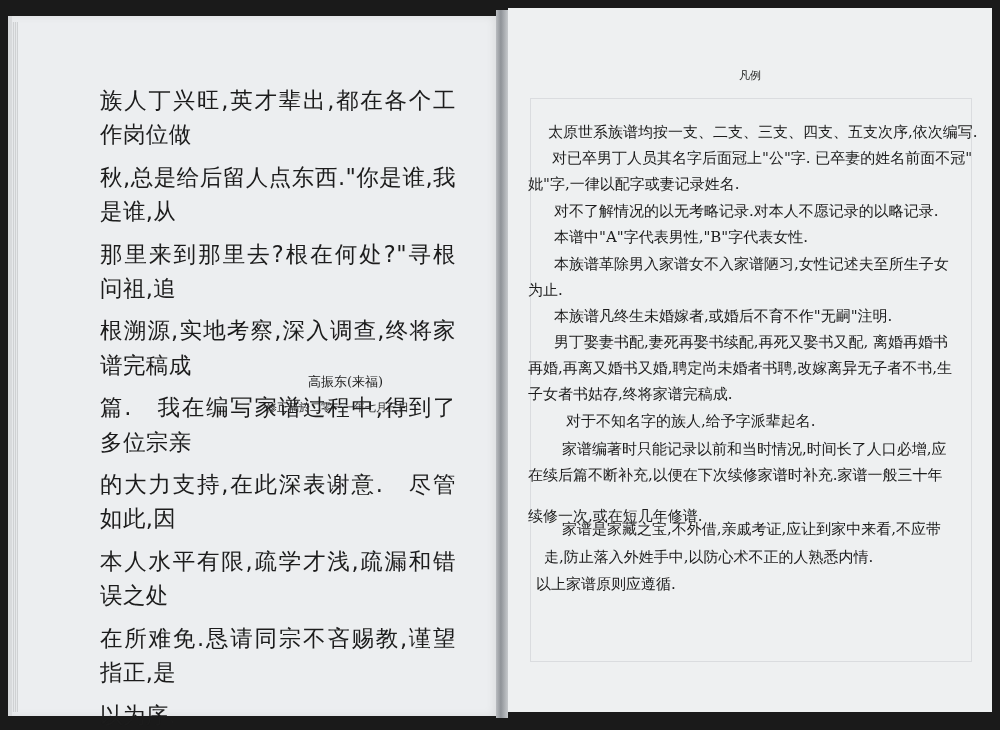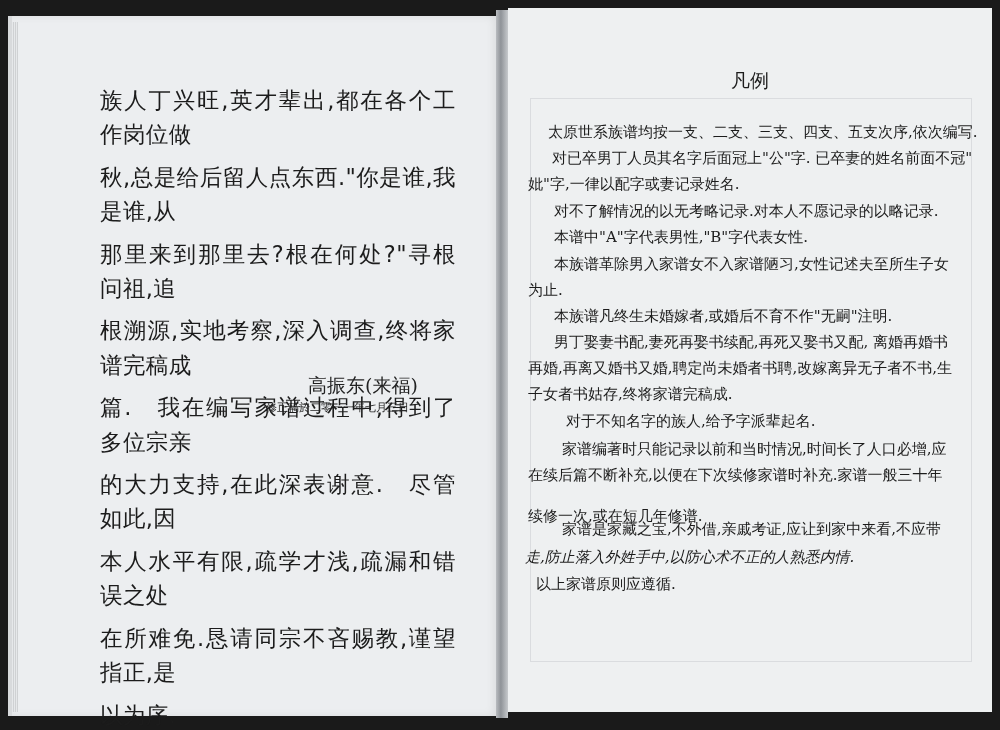--- a/index.html
+++ b/index.html
@@ -29,25 +29,25 @@
   .ghost-frame {
     position:absolute; left:530px; top:98px; width:440px; height:562px;
     border:1px solid rgba(180,184,188,0.35);
   }
   .left-text {
     position:absolute; left:92px; top:75px; width:372px;
     font-size:22.5px; line-height:34.4px; color:#1c1c1c; letter-spacing:0.4px;
     font-family: "DejaVu Sans", "Liberation Sans", sans-serif;
   }
   .left-text p { margin:8px; text-align:justify; }
-  .sig-name { position:absolute; left:308px; top:373px; font-size:19px; color:#222; }
+  .sig-name { position:absolute; left:308px; top:373px; font-size:13px; color:#222; }
   .sig-date { position:absolute; left:266px; top:400px; font-size:11px; color:#222; }
   .title {
     position:absolute; left:720px; top:68px; width:60px; text-align:center;
-    font-size:19px; color:#1c1c1c;
+    font-size:11px; color:#1c1c1c;
   }
   .rule {
     position:absolute; left:528px; font-size:15px; color:#1c1c1c; line-height:16px; white-space:nowrap;
   }
 </style>
 </head>
 <body>
 
 <div class="spread">
   <div class="page-left"></div>
@@ -81,16 +81,16 @@
       <div class="rule" style="left: 528px; top: 282px;">为止.</div>
       <div class="rule" style="left: 554px; top: 308px;">本族谱凡终生未婚嫁者,或婚后不育不作"无嗣"注明.</div>
       <div class="rule" style="left: 554px; top: 334px;">男丁娶妻书配,妻死再娶书续配,再死又娶书又配, 离婚再婚书</div>
       <div class="rule" style="left: 528px; top: 360px;">再婚,再离又婚书又婚,聘定尚未婚者书聘,改嫁离异无子者不书,生</div>
       <div class="rule" style="left: 528px; top: 386px;">子女者书姑存,终将家谱完稿成.</div>
       <div class="rule" style="left: 566px; top: 413px;">对于不知名字的族人,给予字派辈起名.</div>
       <div class="rule" style="left: 562px; top: 441px;">家谱编著时只能记录以前和当时情况,时间长了人口必增,应</div>
       <div class="rule" style="left: 528px; top: 467px;">在续后篇不断补充,以便在下次续修家谱时补充.家谱一般三十年</div>
       <div class="rule" style="left: 528px; top: 508px;">续修一次,或在短几年修谱.</div>
       <div class="rule" style="left: 562px; top: 521px;">家谱是家藏之宝,不外借,亲戚考证,应让到家中来看,不应带</div>
-      <div class="rule" style="left: 525px; top: 549px; font-style: italic;">走,防止落入外姓手中,以防心术不正的人熟悉内情.</div>
+      <div class="rule" style="left: 544px; top: 549px;">走,防止落入外姓手中,以防心术不正的人熟悉内情.</div>
       <div class="rule" style="left: 536px; top: 576px;">以上家谱原则应遵循.</div>
     </div>
 </div>
 
 </body></html>

